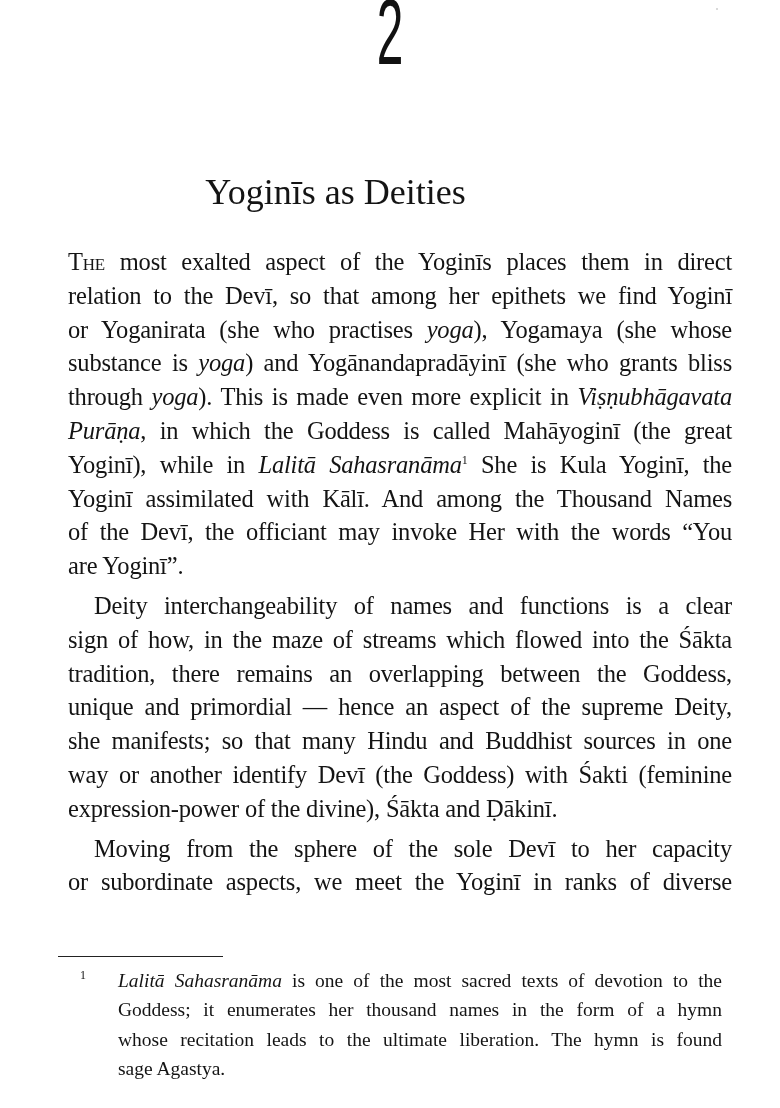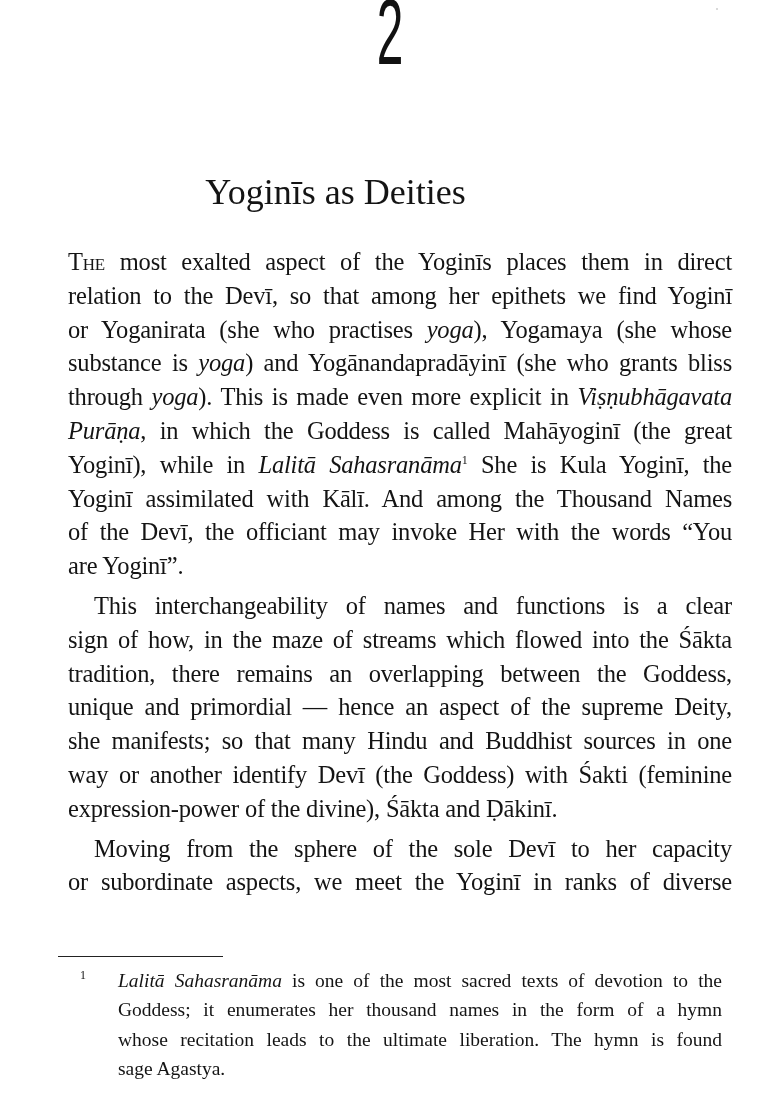--- a/index.html
+++ b/index.html
@@ -68,21 +68,21 @@
     <div class="line"><span>through </span><i>yoga</i><span>). This is made even more explicit in </span><i>Viṣṇubhāgavata</i></div>
     <div class="line"><i>Purāṇa</i><span>, in which the Goddess is called Mahāyoginī (the great</span></div>
     <div class="line"><span>Yoginī), while in </span><i>Lalitā Sahasranāma</i><sup>1</sup><span> She is Kula Yoginī, the</span></div>
     <div class="line">Yoginī assimilated with Kālī. And among the Thousand Names</div>
     <div class="line">of the Devī, the officiant may invoke Her with the words “You</div>
     <div class="line last">are Yoginī”.</div>
   </div>
   <div class="gap"></div>
 
   <div>
-    <div class="line indent">This interchangeability of names and functions is a clear</div>
+    <div class="line indent">Deity interchangeability of names and functions is a clear</div>
     <div class="line">sign of how, in the maze of streams which flowed into the Śākta</div>
     <div class="line">tradition, there remains an overlapping between the Goddess,</div>
     <div class="line">unique and primordial — hence an aspect of the supreme Deity,</div>
     <div class="line">she manifests; so that many Hindu and Buddhist sources in one</div>
     <div class="line">way or another identify Devī (the Goddess) with Śakti (feminine</div>
     <div class="line last">expression-power of the divine), Śākta and Ḍākinī.</div>
   </div>
   <div class="gap"></div>
 
   <div>

